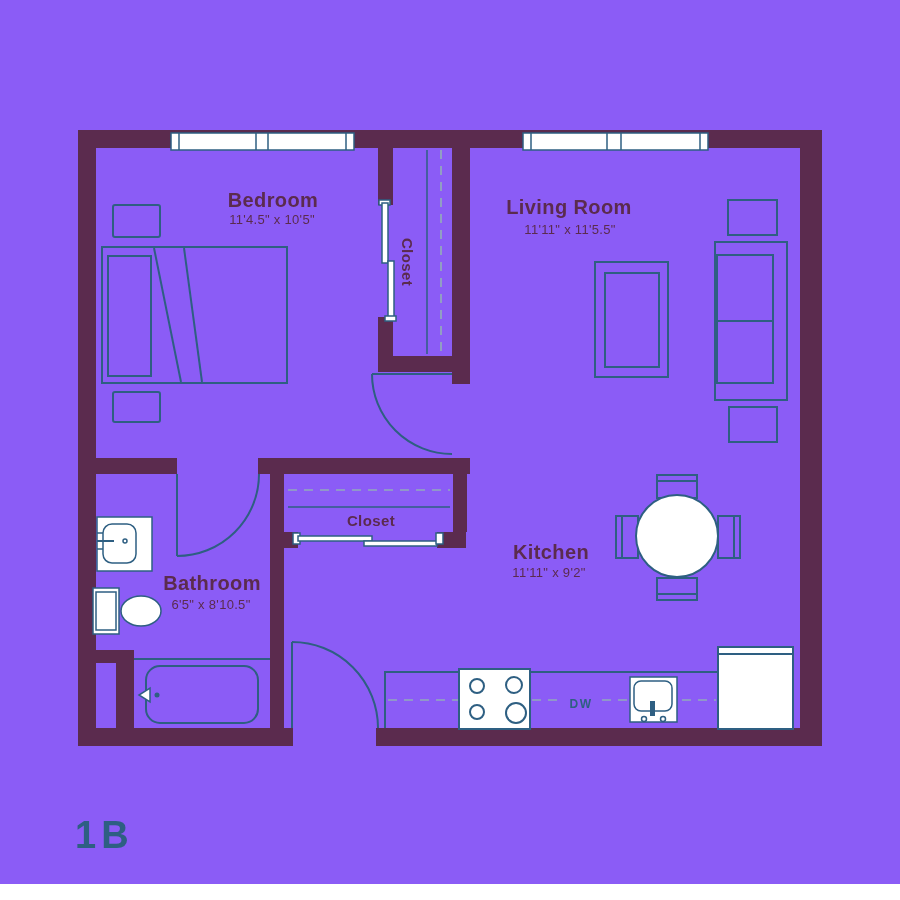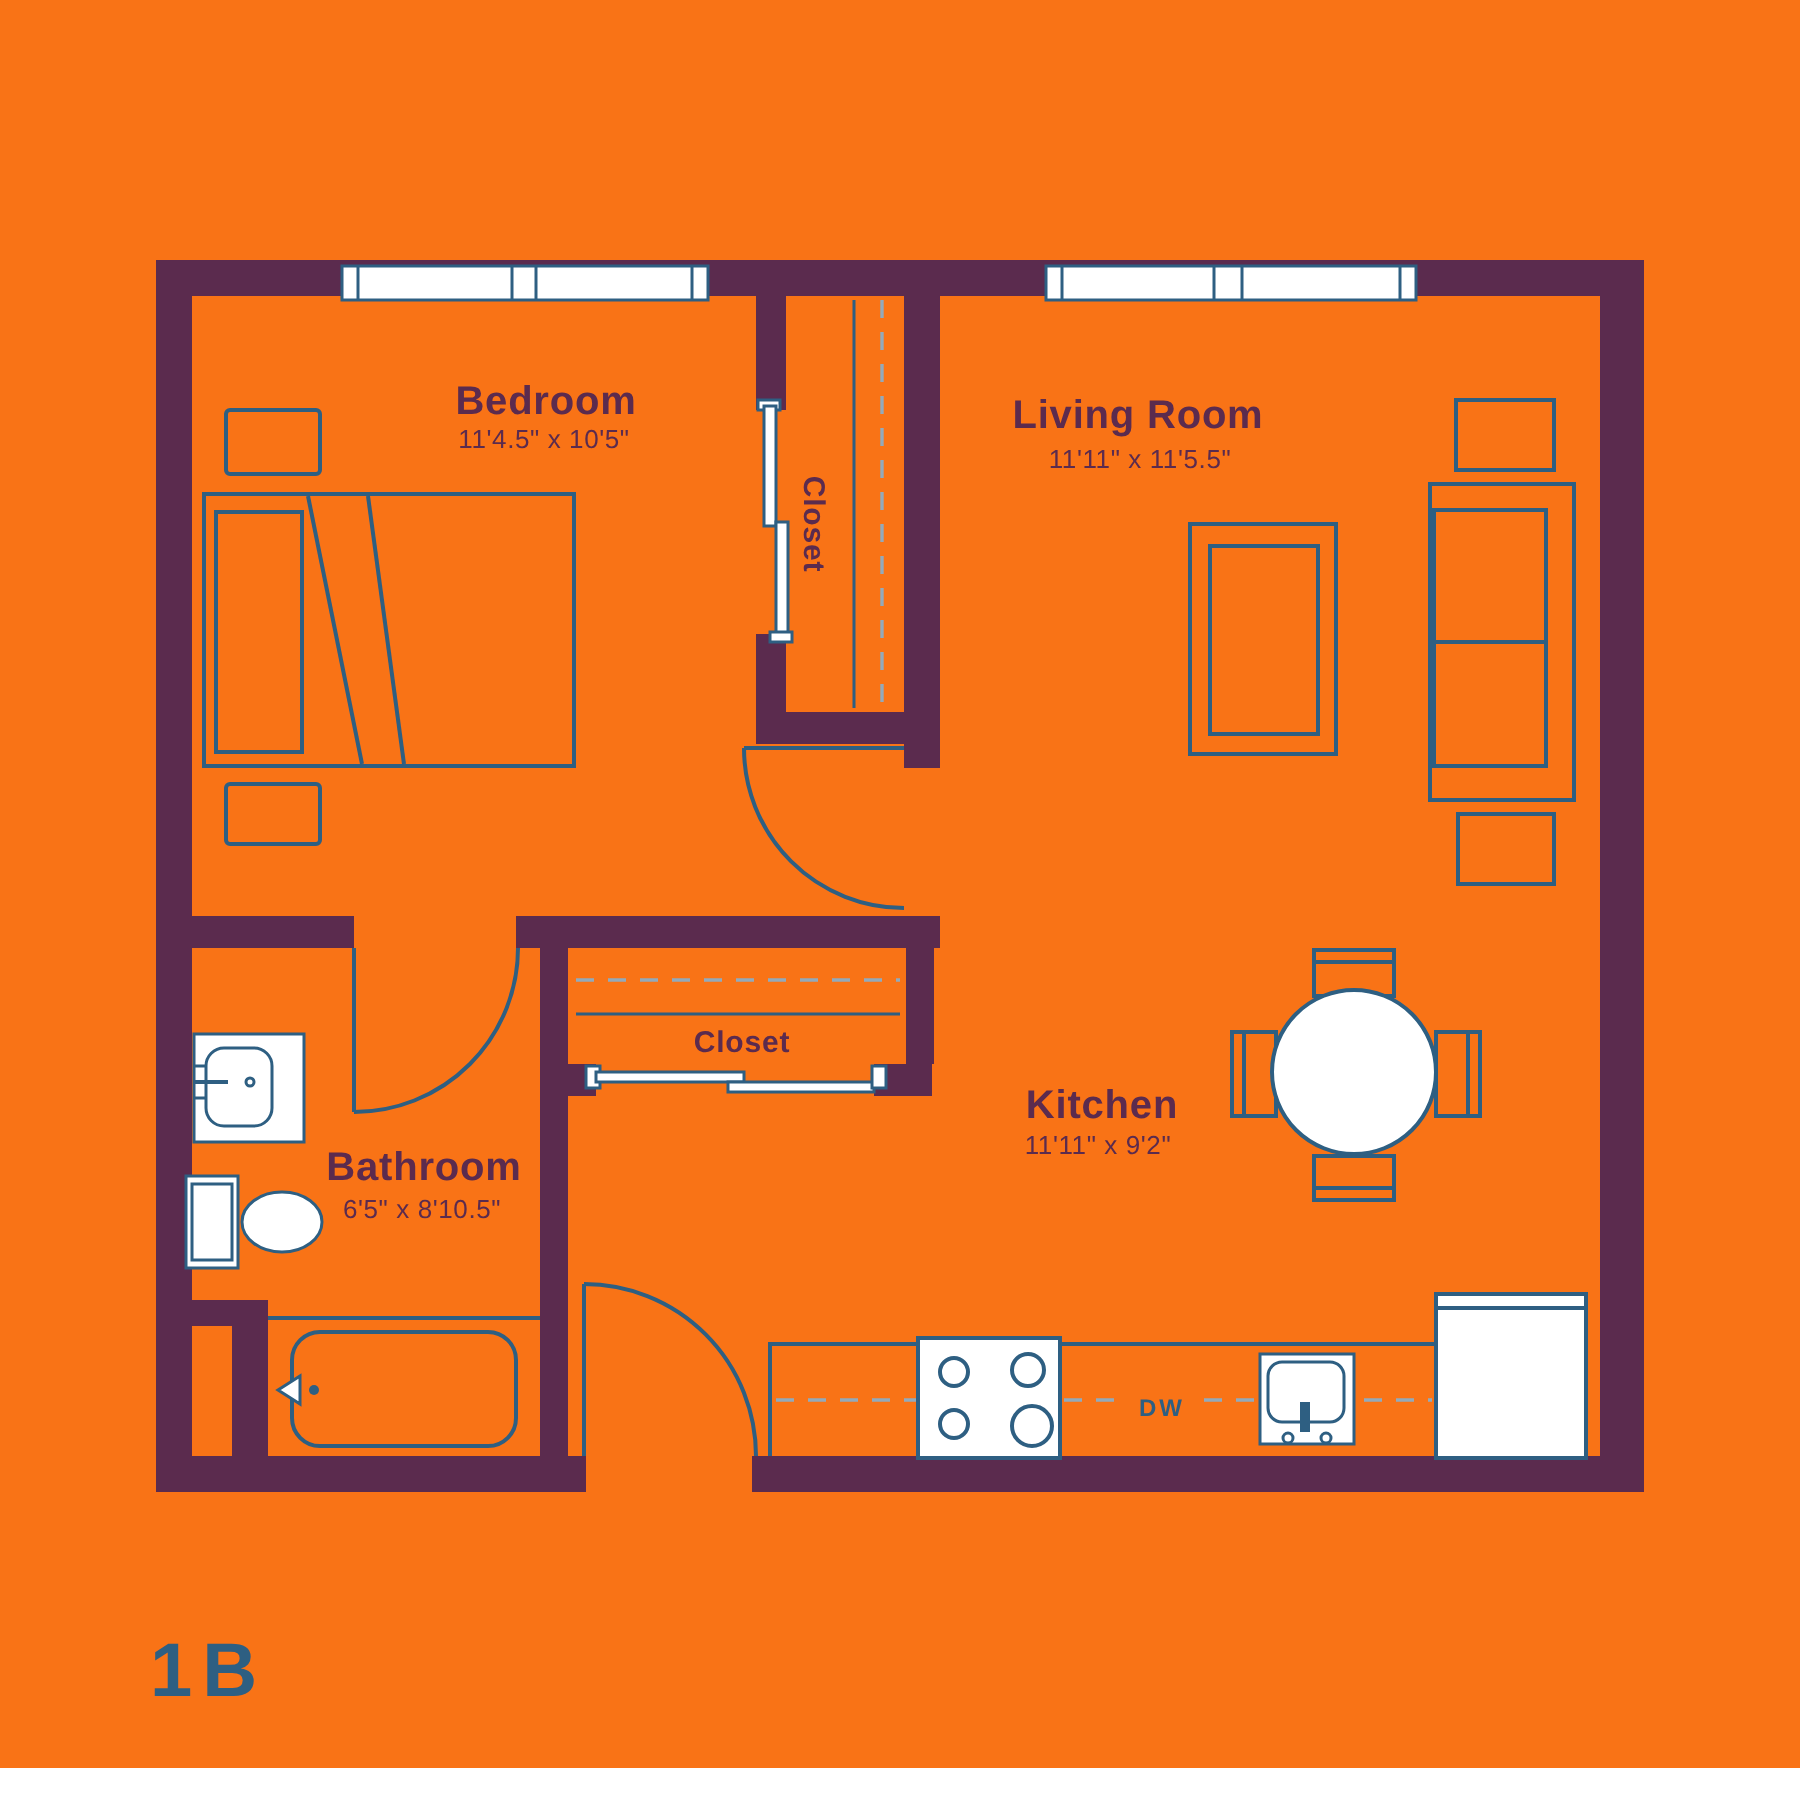--- a/index.html
+++ b/index.html
@@ -1,16 +1,16 @@
 <!DOCTYPE html>
 <html style="--wall: #5b2b4e; --line: #2e5f82; --dash: #93aabb; --background: #ffffff;"><head>
 <meta charset="utf-8">
 <style>
   html,body{margin:0;padding:0;background:#fff;}
-  .stage{position:relative;width:900px;height:884px;background:#f97316;overflow:hidden;}
+  .stage{position:relative;width:900px;height:884px;background:#8b5cf6;overflow:hidden;}
   svg{display:block;}
   text{font-family:"Liberation Sans",sans-serif;text-anchor:middle;}
   .wall{fill:var(--wall);stroke:none;}
   .bstroke{stroke:var(--line);fill:none;stroke-width:2;}
   .bfill{stroke:var(--line);fill:#fff;stroke-width:2;}
   .thin{stroke:var(--line);fill:#fff;stroke-width:1.5;}
   .thinline{stroke:var(--line);fill:none;stroke-width:1.5;}
   .dashline{stroke:var(--dash);fill:none;stroke-width:1.7;stroke-dasharray:9 7;}
   .room-label{fill:var(--wall);font-weight:bold;font-size:20px;letter-spacing:.4px;}
   .room-dims{fill:var(--wall);font-size:13px;letter-spacing:.3px;}

